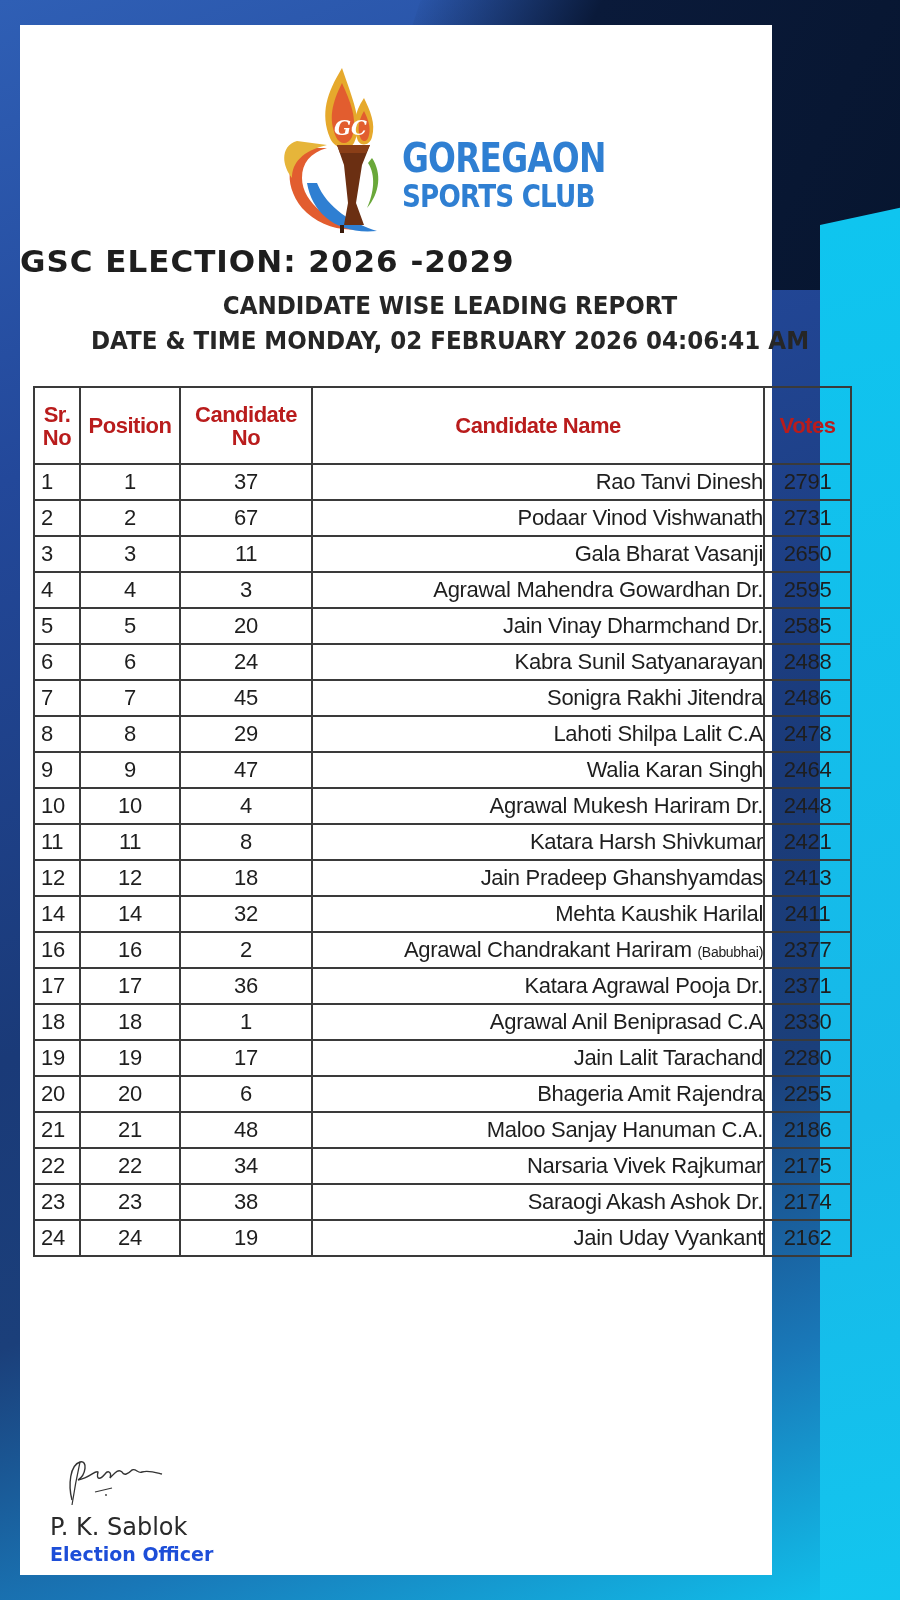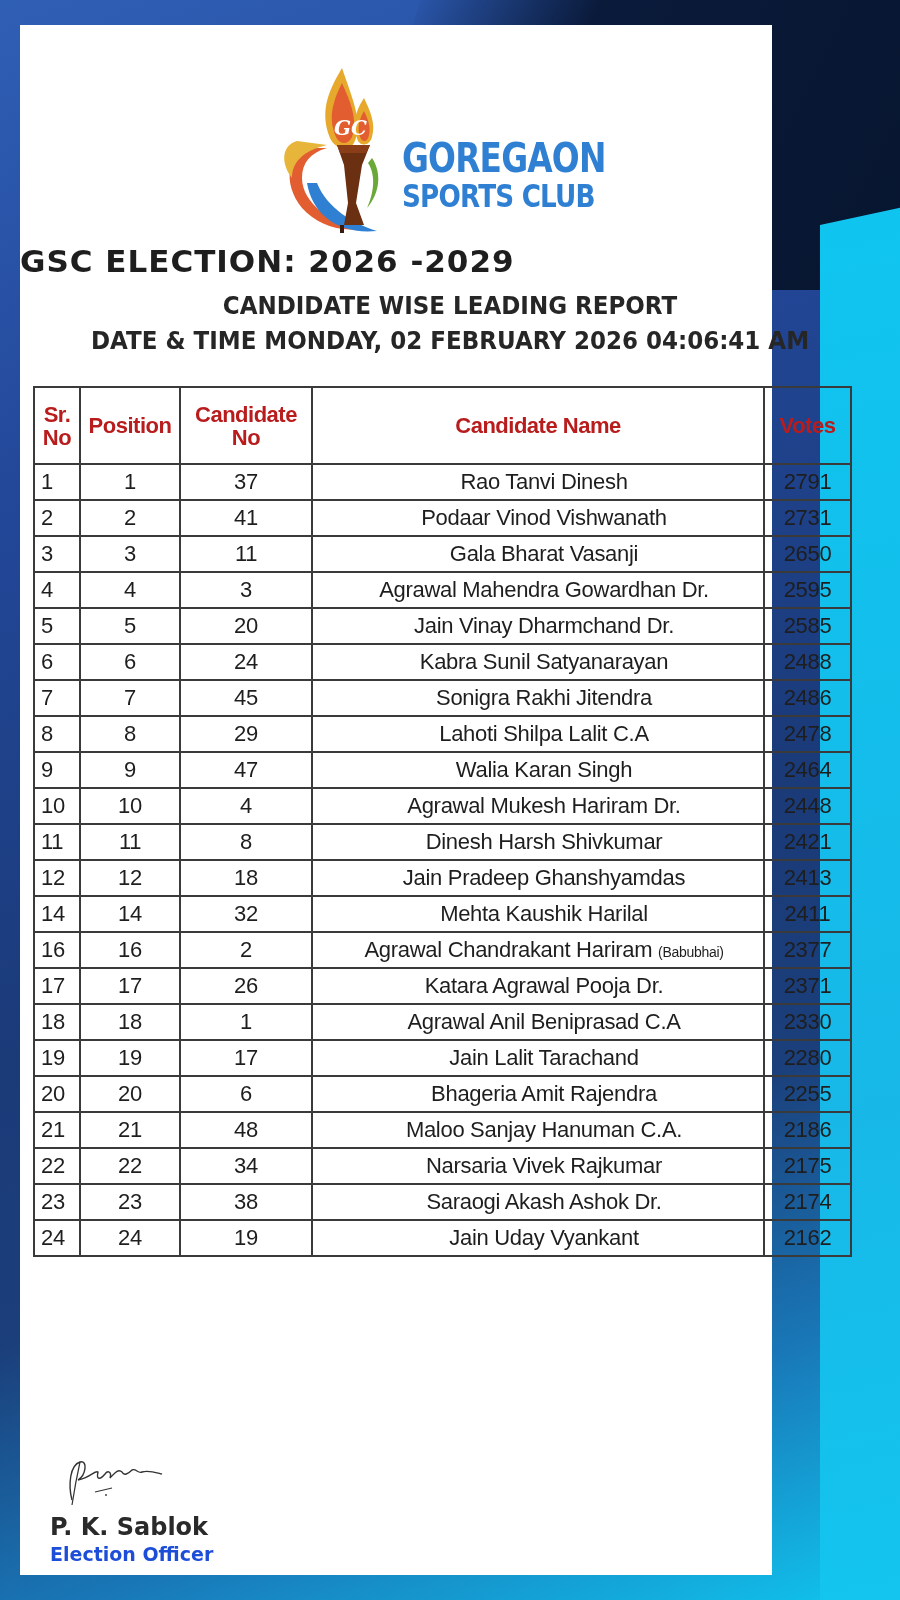--- a/index.html
+++ b/index.html
@@ -56,33 +56,33 @@
     }
     table.results th, table.results td {
       border: 2px solid #3a3a3a; padding: 0; height: 36px; box-sizing: border-box;
       color: #1e1e1e; font-size: 22px;
     }
     table.results th {
       height: 77px; color: #b91c1c; font-weight: bold; font-size: 22px; line-height: 23px;
       letter-spacing: -0.5px;
     }
     table.results td { text-align: center; letter-spacing: -0.3px; }
-    table.results td.name { text-align: center; padding-left: 12px; white-space: nowrap; overflow: hidden; }
+    table.results td.name { text-align: right; padding-left: 12px; white-space: nowrap; overflow: hidden; }
     table.results td.sr { text-align: left; padding-left: 6px; }
     .name-suffix { font-size: 14px; }
     col.c-sr { width: 46px; }
     col.c-pos { width: 100px; }
     col.c-cand { width: 132px; }
     col.c-name { width: 452px; }
     col.c-votes { width: 87px; }
     .signature {
       position: absolute; left: 30px; top: 1425px; width: 140px; height: 60px;
     }
     .signer-name {
-      position: absolute; left: 30px; top: 1488px; font-size: 24px; font-weight: bold; color: #2a2a2a;
+      position: absolute; left: 30px; top: 1488px; font-size: 24px; font-weight: normal; color: #2a2a2a;
       font-family: "DejaVu Sans", sans-serif;
       text-align: center;
     }
     .signer-role {
       position: absolute; left: 30px; top: 1518px; font-size: 19px; font-weight: bold; color: #1d4ed8;
       font-family: "DejaVu Sans", sans-serif;
     }
   </style>
 </head>
 <body>
@@ -147,21 +147,21 @@
         <tr>
           <td class="sr"><span>1</span></td>
           <td><span>1</span></td>
           <td><span>37</span></td>
           <td class="name"><span>Rao Tanvi Dinesh</span></td>
           <td><span>2791</span></td>
         </tr>
         <tr>
           <td class="sr"><span>2</span></td>
           <td><span>2</span></td>
-          <td><span>41</span></td>
+          <td><span>67</span></td>
           <td class="name"><span>Podaar Vinod Vishwanath</span></td>
           <td><span>2731</span></td>
         </tr>
         <tr>
           <td class="sr"><span>3</span></td>
           <td><span>3</span></td>
           <td><span>11</span></td>
           <td class="name"><span>Gala Bharat Vasanji</span></td>
           <td><span>2650</span></td>
         </tr>
@@ -211,21 +211,21 @@
           <td class="sr"><span>10</span></td>
           <td><span>10</span></td>
           <td><span>4</span></td>
           <td class="name"><span>Agrawal Mukesh Hariram Dr.</span></td>
           <td><span>2448</span></td>
         </tr>
         <tr>
           <td class="sr"><span>11</span></td>
           <td><span>11</span></td>
           <td><span>8</span></td>
-          <td class="name"><span>Dinesh Harsh Shivkumar</span></td>
+          <td class="name"><span>Katara Harsh Shivkumar</span></td>
           <td><span>2421</span></td>
         </tr>
         <tr>
           <td class="sr"><span>12</span></td>
           <td><span>12</span></td>
           <td><span>18</span></td>
           <td class="name"><span>Jain Pradeep Ghanshyamdas</span></td>
           <td><span>2413</span></td>
         </tr>
         <tr>
@@ -238,21 +238,21 @@
         <tr>
           <td class="sr"><span>16</span></td>
           <td><span>16</span></td>
           <td><span>2</span></td>
           <td class="name"><span>Agrawal Chandrakant Hariram</span> <span class="name-suffix">(Babubhai)</span></td>
           <td><span>2377</span></td>
         </tr>
         <tr>
           <td class="sr"><span>17</span></td>
           <td><span>17</span></td>
-          <td><span>26</span></td>
+          <td><span>36</span></td>
           <td class="name"><span>Katara Agrawal Pooja Dr.</span></td>
           <td><span>2371</span></td>
         </tr>
         <tr>
           <td class="sr"><span>18</span></td>
           <td><span>18</span></td>
           <td><span>1</span></td>
           <td class="name"><span>Agrawal Anil Beniprasad C.A</span></td>
           <td><span>2330</span></td>
         </tr>

